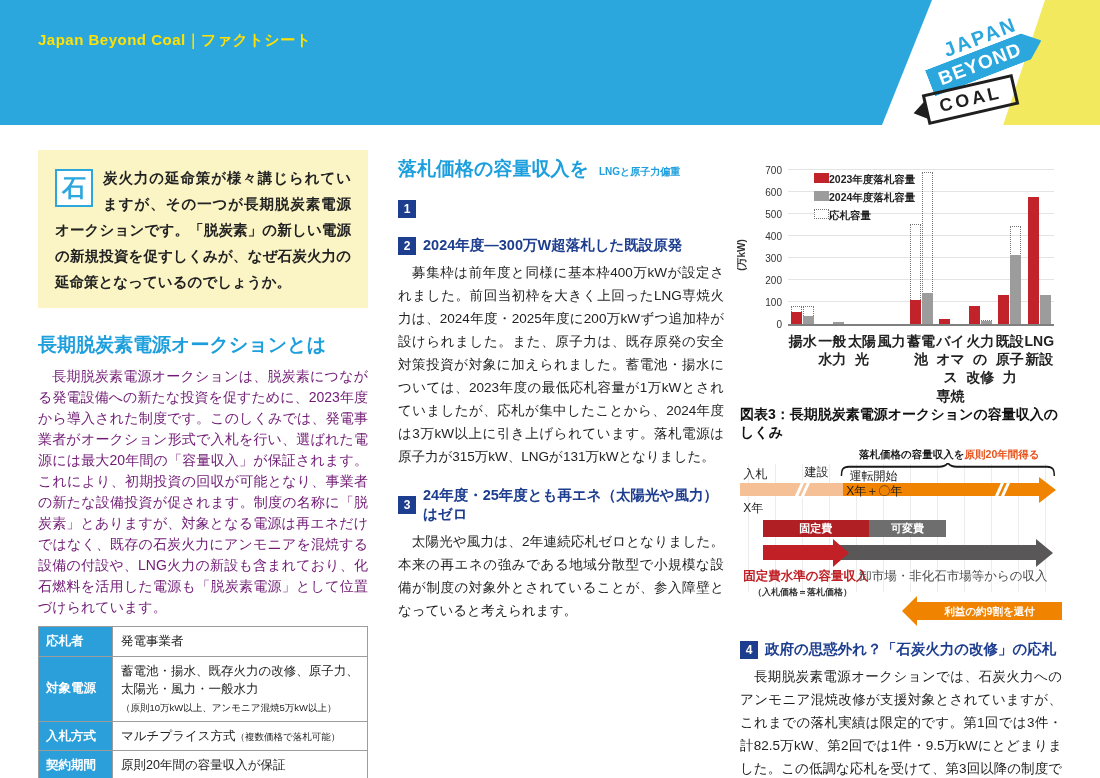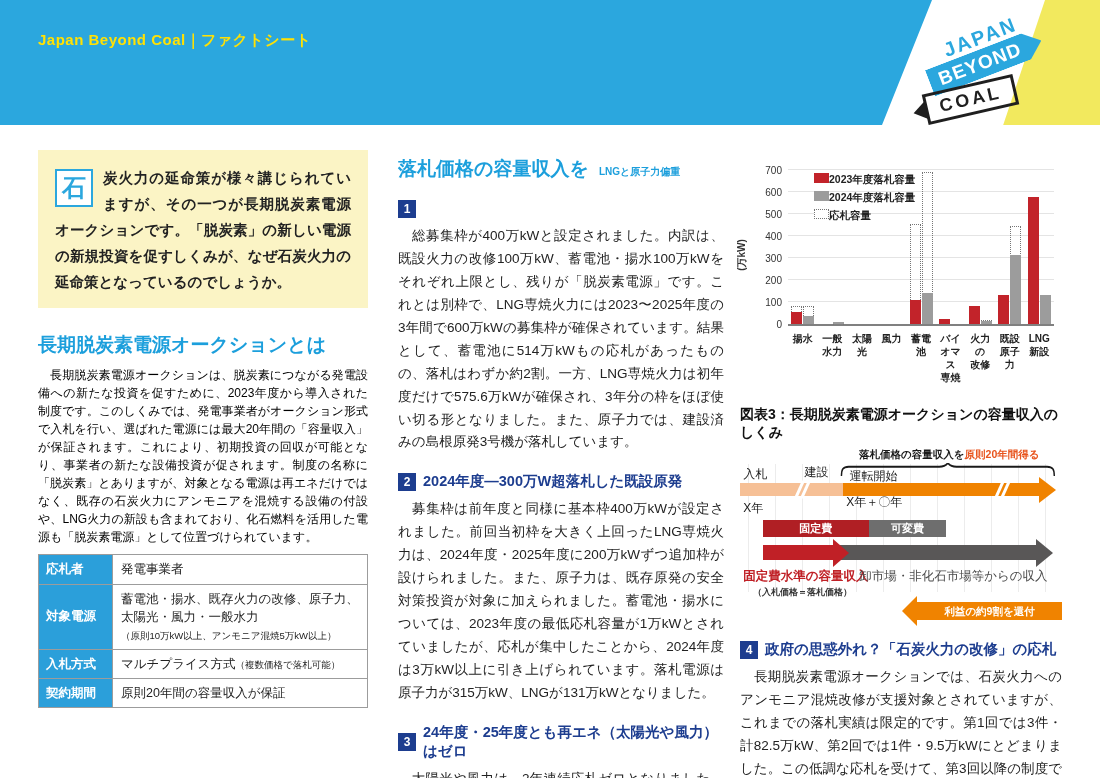--- a/index.html
+++ b/index.html
@@ -39,21 +39,21 @@
 
   
   .intro { background:#FBF4C5; padding:15px 17px 13px; }
   .dropcap { float:left; width:38px; height:38px; border:2px solid #2BA7DE; background:#fff;
     color:#2BA7DE; font-size:24px; font-weight:bold; display:flex; align-items:center;
     justify-content:center; margin:4px 10px 2px 0; }
   .intro-text { font-size:14.5px; font-weight:bold; line-height:1.8; color:#222;
     text-align:justify; }
 
   .cyan-head { color:#1C9FDC; font-size:19px; font-weight:bold; margin:24px 0 8px; }
-  .body-text { font-size:12px; line-height:1.5; text-align:justify; color:#000000; }
+  .body-text { font-size:14px; line-height:1.5; text-align:justify; color:#701a75; }
   .body-text-loose { font-size:13.5px; line-height:1.7; text-align:justify; color:#222; }
 
   .figtitle { font-size:14px; font-weight:bold; color:#111; margin-top:16px; }
   .figtitle .small-note { font-size:11.5px; }
 
   
   table.fig1 { width:100%; border-collapse:collapse; margin-top:8px; }
   table.fig1 th { background:#2B9FDA; color:#fff; font-weight:bold; width:74px;
     text-align:left; vertical-align:middle; font-size:12.5px; padding:5px 7px;
     border:1px solid #9c9c9c; }
@@ -76,21 +76,21 @@
   .ytick { position:absolute; left:-38px; width:32px; text-align:right; font-size:10px;
     font-weight:normal; color:#333; transform:translateY(50%); }
   .yunit { position:absolute; left:-62px; top:50%; transform:rotate(-90deg);
     font-size:10px; font-weight:bold; color:#333; }
   .cats { position:absolute; inset:0; display:flex; }
   .cat { flex:1; display:flex; justify-content:center; align-items:flex-end; gap:1px; }
   .slot { width:11px; height:100%; position:relative; }
   .bar { position:absolute; bottom:0; left:0; width:100%; }
   .bar.dotted { border:1px dotted #767676; background:transparent; }
   .xrow { position:absolute; left:48px; top:168px; width:266px; display:flex; }
-  .xlab { flex:1; text-align:center; font-size:10px; font-weight:bold; line-height:1.3;
+  .xlab { flex:1; text-align:center; font-size:14px; font-weight:bold; line-height:1.3;
     color:#222; }
   .legend { position:absolute; left:26px; top:1px; display:flex; flex-direction:column;
     gap:4px; font-size:10.5px; font-weight:bold; color:#222; }
   .leg-row { display:flex; }
   .sw { width:15px; height:10px; flex:none; }
   .sw.red { background:#C2232A; }
   .sw.gray { background:#9C9C9C; }
   .sw.dot { border:1px dotted #767676; background:#fff; }
 
   
@@ -179,21 +179,20 @@
   </div>
 
   <div class="col-mid">
     <div class="cyan-head" style="margin-top:6px;">
       <span>落札価格の容量収入を</span><span class="lead-sub">LNGと原子力偏重</span>
     </div>
 
     <div class="sec-head">
       <span class="badge">1</span>
     </div>
-    <div class="body-text-loose">　総募集枠が400万kWと設定されました。内訳は、既設火力の改修100万kW、蓄電池・揚水100万kWをそれぞれ上限とし、残りが「脱炭素電源」です。これとは別枠で、LNG専焼火力には2023〜2025年度の3年間で600万kWの募集枠が確保されています。結果として、蓄電池に514万kWもの応札があったものの、落札はわずか約2割。一方、LNG専焼火力は初年度だけで575.6万kWが確保され、3年分の枠をほぼ使い切る形となりました。また、原子力では、建設済みの島根原発3号機が落札しています。</div>
 
     <div class="sec-head">
       <span class="badge">2</span>
       <span>2024年度―300万W超落札した既設原発</span>
     </div>
     <div class="body-text-loose">　募集枠は前年度と同様に基本枠400万kWが設定されました。前回当初枠を大きく上回ったLNG専焼火力は、2024年度・2025年度に200万kWずつ追加枠が設けられました。また、原子力は、既存原発の安全対策投資が対象に加えられました。蓄電池・揚水については、2023年度の最低応札容量が1万kWとされていましたが、応札が集中したことから、2024年度は3万kW以上に引き上げられています。落札電源は原子力が315万kW、LNGが131万kWとなりました。</div>
 
     <div class="sec-head">
       <span class="badge">3</span>
       <span>24年度・25年度とも再エネ（太陽光や風力）はゼロ</span>
@@ -337,21 +336,21 @@
       <div class="tl-orange"></div>
       <div class="tl-head"></div>
       <div class="brk" style="left:18%;"></div>
       <div class="brk" style="left:calc(18% + 6px);"></div>
       <div class="brk" style="left:80%;"></div>
       <div class="brk" style="left:calc(80% + 6px);"></div>
       <div class="dg-lbl" style="left:1%; top:16px;">入札</div>
       <div class="dg-lbl" style="left:20%; top:14px;">建設</div>
       <div class="dg-lbl" style="left:34%; top:18px;">運転開始</div>
       <div class="dg-lbl" style="left:1%; top:50px;">X年</div>
-      <div class="dg-lbl" style="left:33%; top:44px;">X年＋〇年</div>
+      <div class="dg-lbl" style="left:33%; top:33px;">X年＋〇年</div>
       <div class="kotei-bar">固定費</div>
       <div class="kahen-bar">可変費</div>
       <div class="arr-gray-body"></div>
       <div class="arr-gray-head"></div>
       <div class="arr-red-body"></div>
       <div class="arr-red-head"></div>
       <div class="inc-red">固定費水準の容量収入</div>
       <div class="inc-note">（入札価格＝落札価格）</div>
       <div class="inc-gray">卸市場・非化石市場等からの収入</div>
       <div class="ret-head"></div>

